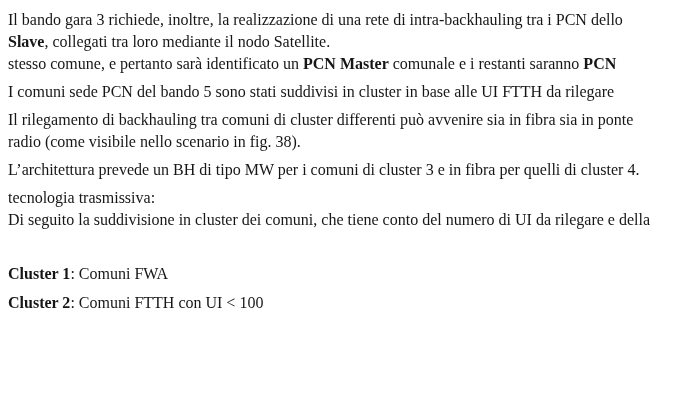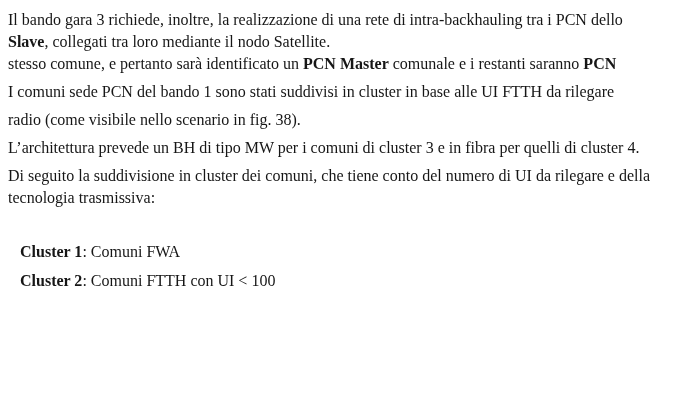--- a/index.html
+++ b/index.html
@@ -16,49 +16,50 @@
     font-family: "Liberation Serif", "DejaVu Serif", serif;
     font-size: 16px;
     line-height: 22px;
     padding: 9px 20px 0 8px;
     overflow: hidden;
     border-radius: 17px;
   }
   .para { margin: 0 0 6px 0; }
   .line { display: block; white-space: pre; }
   .b { font-weight: bold; }
-  .cluster-list { margin-top: 32px; margin-left: 12px; }
+  .cluster-list { margin-top: 32px; }
   .cluster { margin: 0 0 7px 0; white-space: pre; }
 </style>
 </head>
 <body>
 
 <div class="page">
 
   <p class="para">
     <span class="line"><span>Il bando gara 3 richiede, inoltre, la realizzazione di una rete di intra-backhauling tra i PCN dello</span></span>
     <span class="line"><span class="b">Slave</span><span>, collegati tra loro mediante il nodo Satellite.</span></span>
     <span class="line"><span>stesso comune, e pertanto sarà identificato un </span><span class="b">PCN Master</span><span> comunale e i restanti saranno </span><span class="b">PCN</span></span>
   </p>
 
   <p class="para">
-    <span class="line"><span>I comuni sede PCN del bando 1 sono stati suddivisi in cluster in base alle UI FTTH da rilegare</span></span>
+    <span class="line"><span>I comuni sede PCN del bando 5 sono stati suddivisi in cluster in base alle UI FTTH da rilegare</span></span>
   </p>
 
   <p class="para">
+    <span class="line"><span>Il rilegamento di backhauling tra comuni di cluster differenti può avvenire sia in fibra sia in ponte</span></span>
     <span class="line"><span>radio (come visibile nello scenario in fig. 38).</span></span>
   </p>
 
   <p class="para">
     <span class="line"><span>L’architettura prevede un BH di tipo MW per i comuni di cluster 3 e in fibra per quelli di cluster 4.</span></span>
   </p>
 
   <p class="para">
+    <span class="line"><span>tecnologia trasmissiva:</span></span>
     <span class="line"><span>Di seguito la suddivisione in cluster dei comuni, che tiene conto del numero di UI da rilegare e della</span></span>
-    <span class="line"><span>tecnologia trasmissiva:</span></span>
   </p>
 
   <div class="cluster-list">
     <p class="cluster"><span class="b">Cluster 1</span><span>: Comuni FWA</span></p>
     <p class="cluster"><span class="b">Cluster 2</span><span>: Comuni FTTH con UI &lt; 100</span></p>
   </div>
 
 </div>
 
 </body></html>

